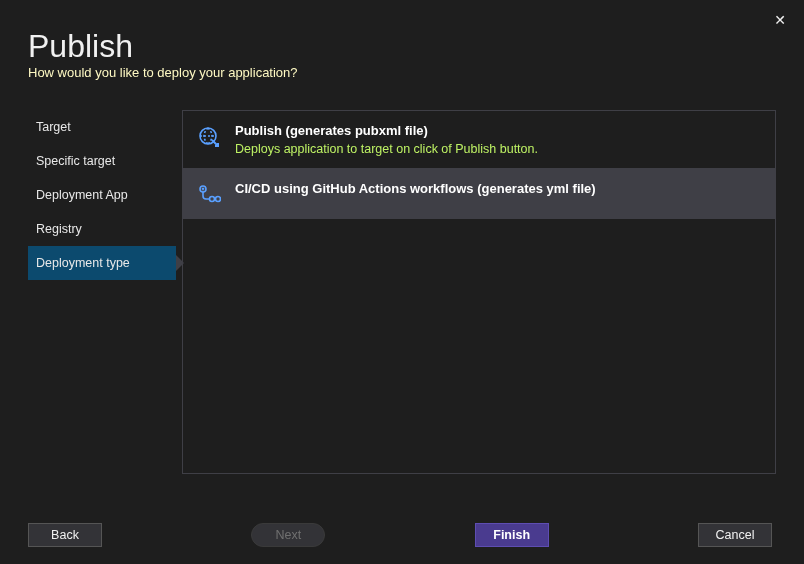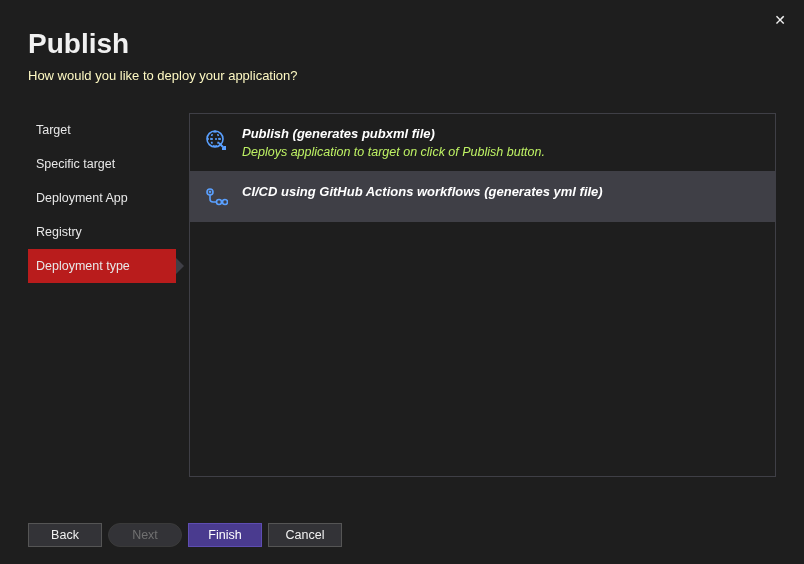--- a/index.html
+++ b/index.html
@@ -18,24 +18,23 @@
       right: 10px;
       color: #f1f1f1;
       font-size: 14px;
       cursor: pointer;
       padding: 4px 8px;
     }
     .header {
       padding: 28px 28px 12px 28px;
     }
     .title {
-      font-size: 28px;
-      font-weight: 700;
-      color: #f1f1f1;
-      margin-bottom: 8px;
+      font-size: 32px;
+      font-weight: 400;
+      color: #f1f1f1;
     }
     .subtitle {
       font-size: 13px;
       font-weight: 300;
       color: #fef9c3;
     }
     .content {
       display: flex;
       padding: 18px 28px 0 28px;
       height: 382px;
@@ -45,40 +44,39 @@
       flex-shrink: 0;
     }
     .step {
       padding: 10px 8px;
       font-size: 12.5px;
       color: #e8e8e8;
       cursor: pointer;
       position: relative;
     }
     .step.active {
-      background: #b91c1c;
+      background: #0c4a6e;
     }
     .step.active::after {
       content: "";
       position: absolute;
       right: -8px;
       top: 50%;
       transform: translateY(-50%);
       width: 0;
       height: 0;
       border-top: 8px solid transparent;
       border-bottom: 8px solid transparent;
       border-left: 8px solid #3f3f46;
     }
     .options-panel {
       flex: 1;
       border: 1px solid #3f3f46;
-      margin-left: 13px;
+      margin-left: 6px;
       overflow: hidden;
-      font-style: italic;
     }
     .option {
       display: flex;
       align-items: flex-start;
       padding: 12px 14px;
       border-bottom: 1px solid #3f3f46;
       cursor: pointer;
       gap: 14px;
     }
     .option:last-child { border-bottom: none; }
@@ -100,27 +98,27 @@
     }
     .option-desc {
       font-size: 12.5px;
       font-weight: 400;
       color: #bef264;
     }
     .footer {
       position: absolute;
       bottom: 0;
       left: 0;
-      right: 16px;
+      right: 4px;
       height: 58px;
       display: flex;
-      justify-content: flex-start;
+      justify-content: space-between;
       align-items: center;
       padding: 0 28px;
-      gap: 6px;
+      gap: 16px;
     }
     .btn {
       min-width: 74px;
       height: 24px;
       font-size: 12.5px;
       border: 1px solid #555;
       background: #333337;
       color: #f1f1f1;
       cursor: pointer;
       padding: 0 14px;
@@ -128,20 +126,21 @@
     .btn:disabled {
       color: #707070;
       border-color: #3a3a3a;
       cursor: default;
       border-radius: 12px;
     }
     .btn.primary {
       background: #4a3b8f;
       border-color: #5e4db2;
       color: #ffffff;
+      font-weight: bold;
     }
   </style>
 </head>
 <body>
 
 <div class="close-btn">✕</div>
 
 <div class="header">
   <div class="title">Publish</div>
   <div class="subtitle">How would you like to deploy your application?</div>

